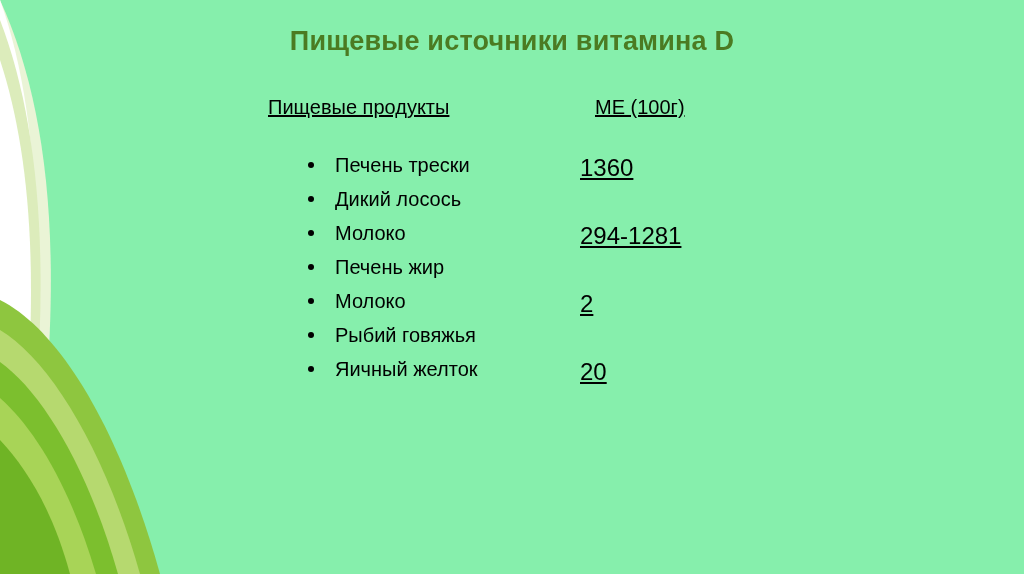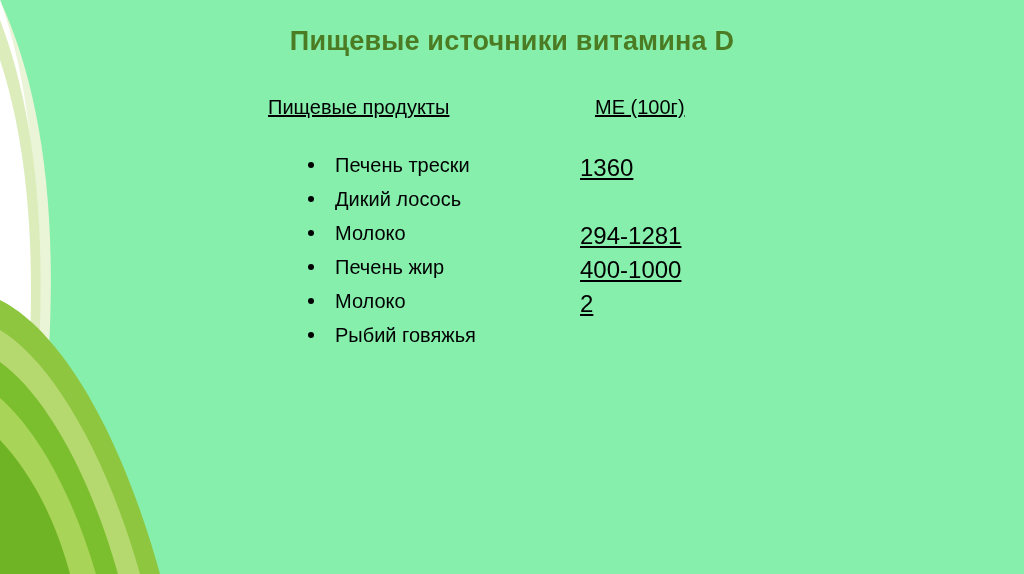--- a/index.html
+++ b/index.html
@@ -152,30 +152,34 @@
 
       <div class="row">
         <span class="bullet"></span>
         <span class="label">Молоко</span>
         <span class="value">294-1281</span>
       </div>
 
       <div class="row">
         <span class="bullet"></span>
         <span class="label">Печень жир</span>
-        <span class="value">400-1000</span>
       </div>
 
       <div class="row">
         <span class="bullet"></span>
         <span class="label">Молоко</span>
         <span class="value">2</span>
       </div>
 
       <div class="row">
         <span class="bullet"></span>
         <span class="label">Рыбий говяжья</span>
       </div>
 
+      <div class="row">
+        <span class="bullet"></span>
+        <span class="label">Яичный желток</span>
+        <span class="value">20</span>
+      </div>
 
     </div>
   </div>
 </div>
 
 </body></html>

